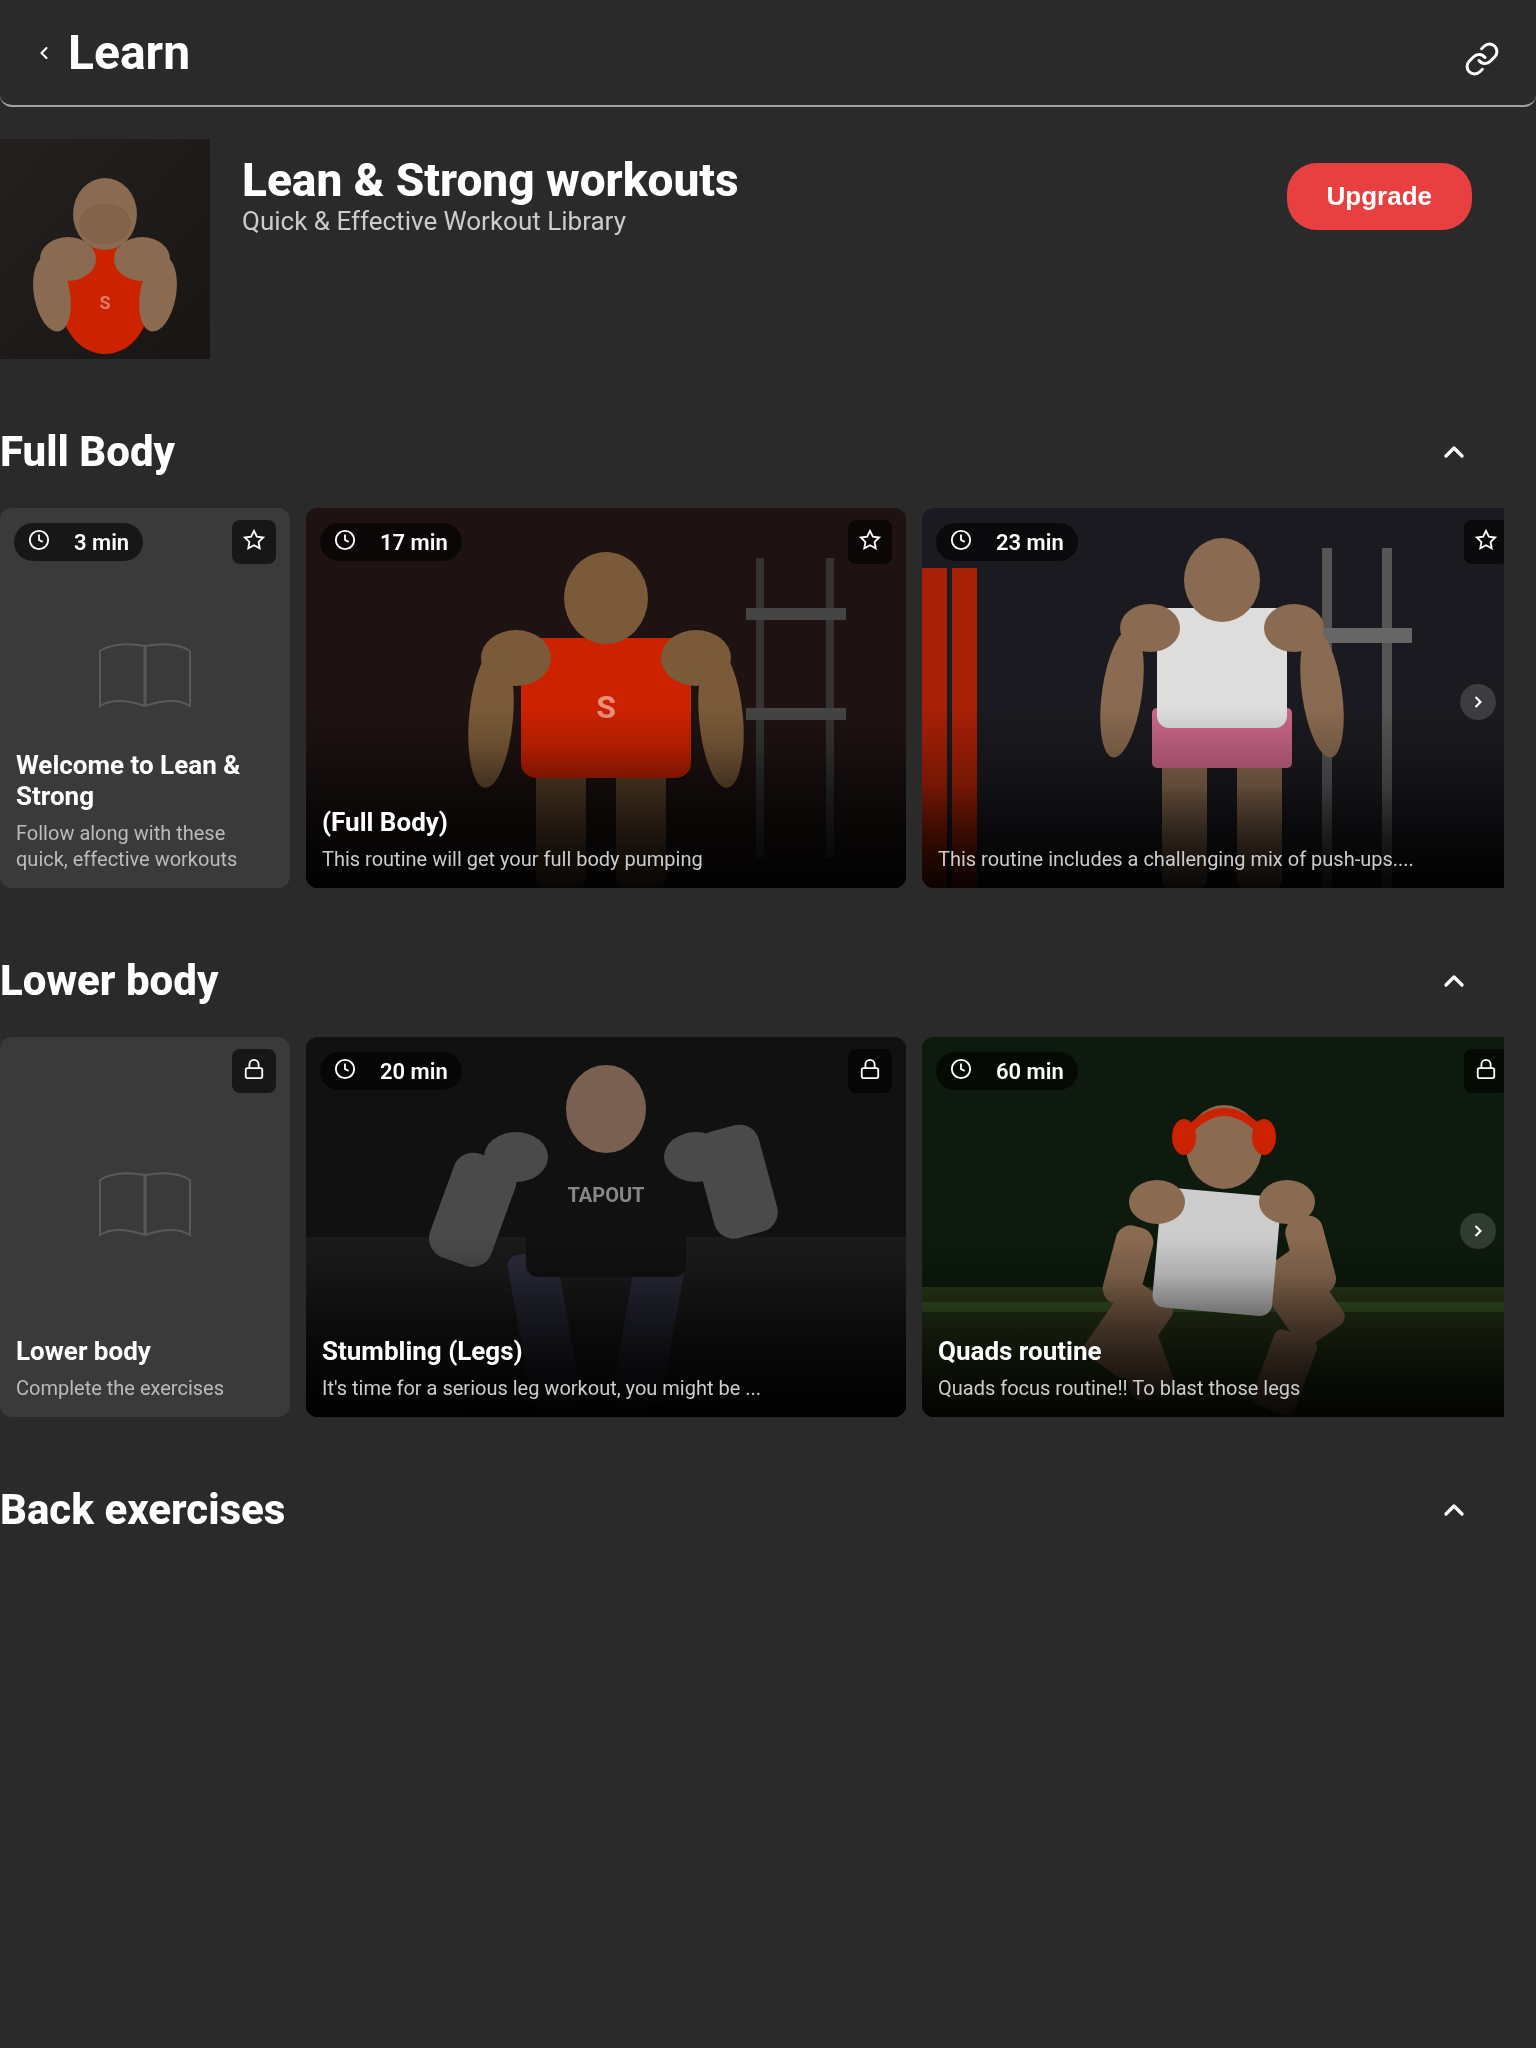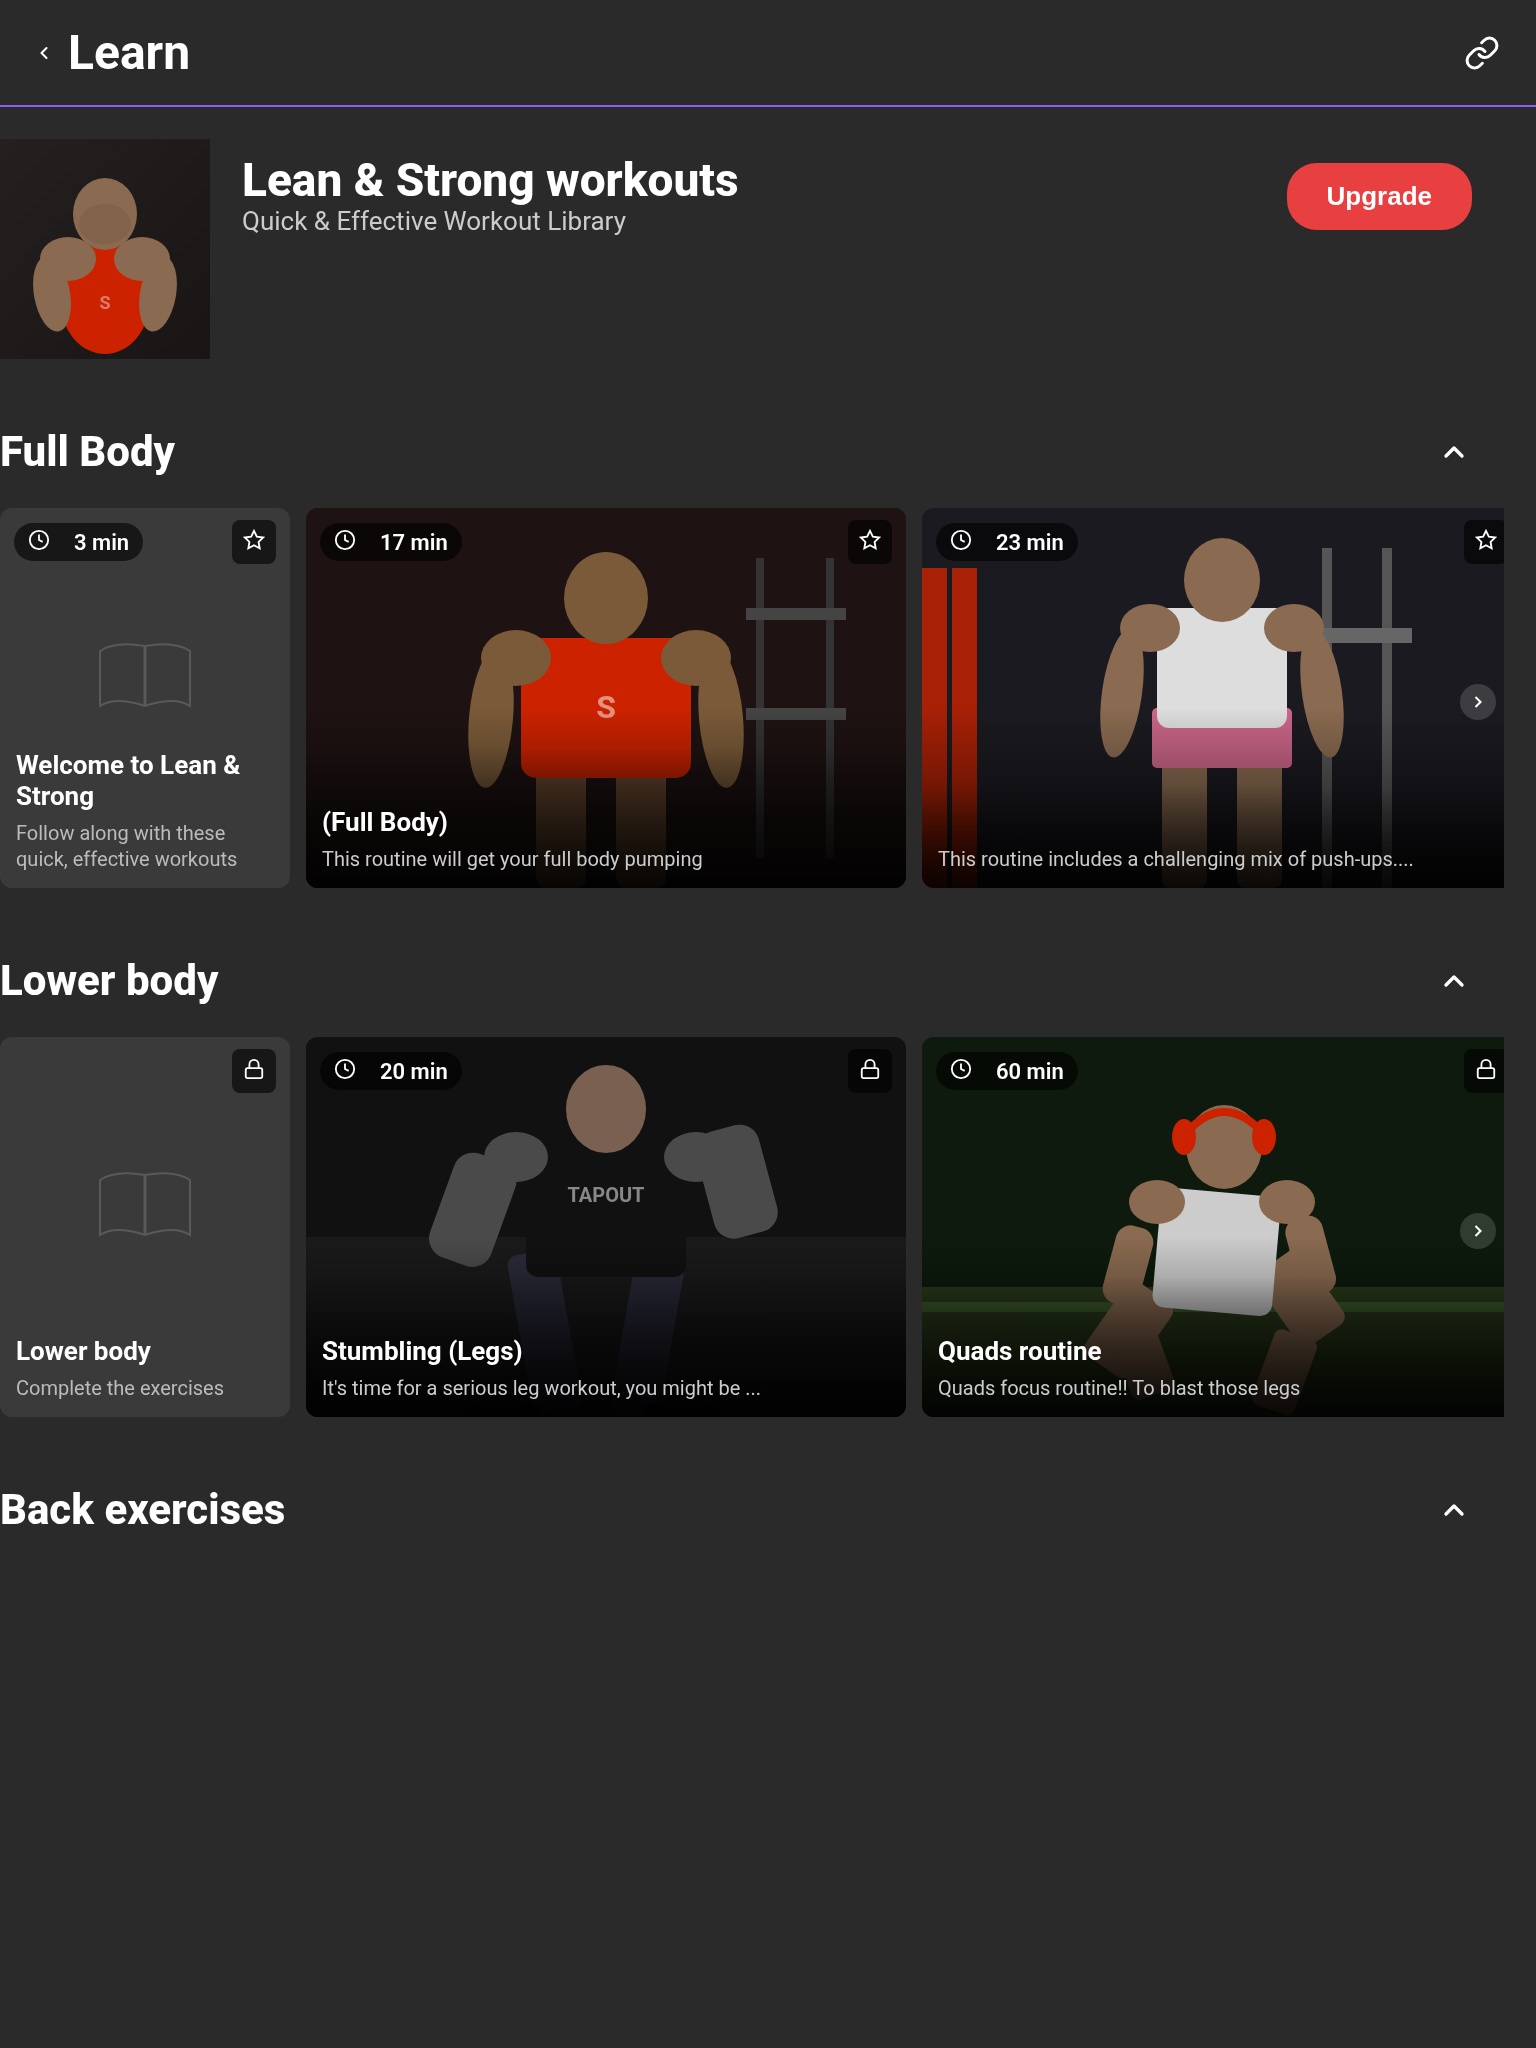--- a/index.html
+++ b/index.html
@@ -9,25 +9,26 @@
       color: #ffffff;
       font-family: -apple-system, BlinkMacSystemFont, 'Segoe UI', Roboto, sans-serif;
       width: 1536px;
       min-height: 2048px;
       overflow-x: hidden;
     }
 
     
     .header {
       display: flex;
-      align-items: center;
+      align-items: flex-end;
       justify-content: space-between;
       padding: 24px 32px;
-      border-bottom: 2px solid #8b5cf6;
+      border-bottom: 2px solid #a3a3a3;
       background-color: #2a2a2a;
+      border-radius: 12px;
     }
 
     .header-back {
       display: flex;
       align-items: center;
       gap: 12px;
       cursor: pointer;
     }
 
     .back-arrow {

